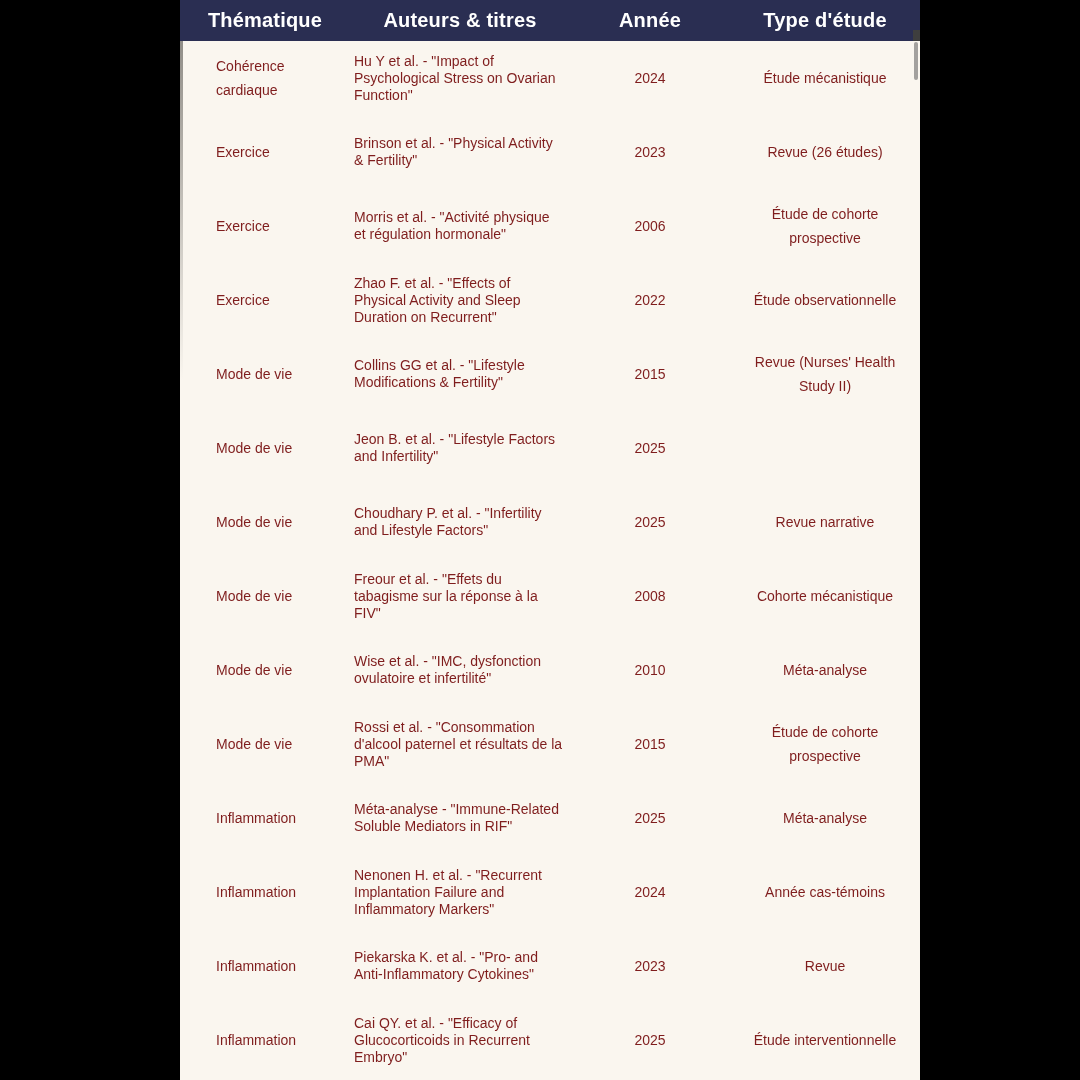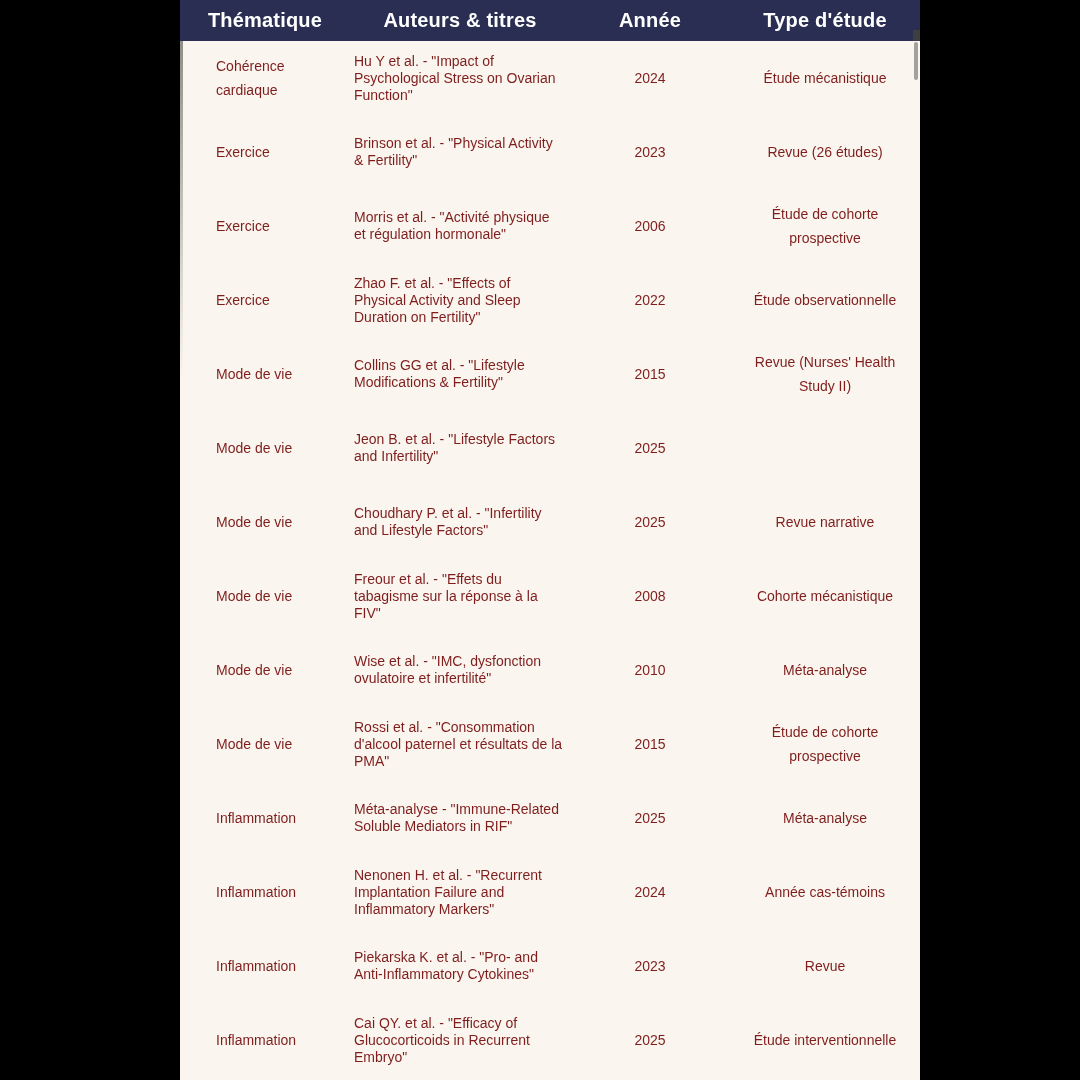--- a/index.html
+++ b/index.html
@@ -135,21 +135,21 @@
 
   <div class="tr">
     <div class="td c1">Exercice</div>
     <div class="td c2">Morris et al. - "Activité physique et régulation hormonale"</div>
     <div class="td c3">2006</div>
     <div class="td c4">Étude de cohorte prospective</div>
   </div>
 
   <div class="tr">
     <div class="td c1">Exercice</div>
-    <div class="td c2">Zhao F. et al. - "Effects of Physical Activity and Sleep Duration on Fertility"</div>
+    <div class="td c2">Zhao F. et al. - "Effects of Physical Activity and Sleep Duration on Recurrent"</div>
     <div class="td c3">2022</div>
     <div class="td c4">Étude observationnelle</div>
   </div>
 
   <div class="tr">
     <div class="td c1">Mode de vie</div>
     <div class="td c2">Collins GG et al. - "Lifestyle Modifications &amp; Fertility"</div>
     <div class="td c3">2015</div>
     <div class="td c4">Revue (Nurses' Health Study II)</div>
   </div>

